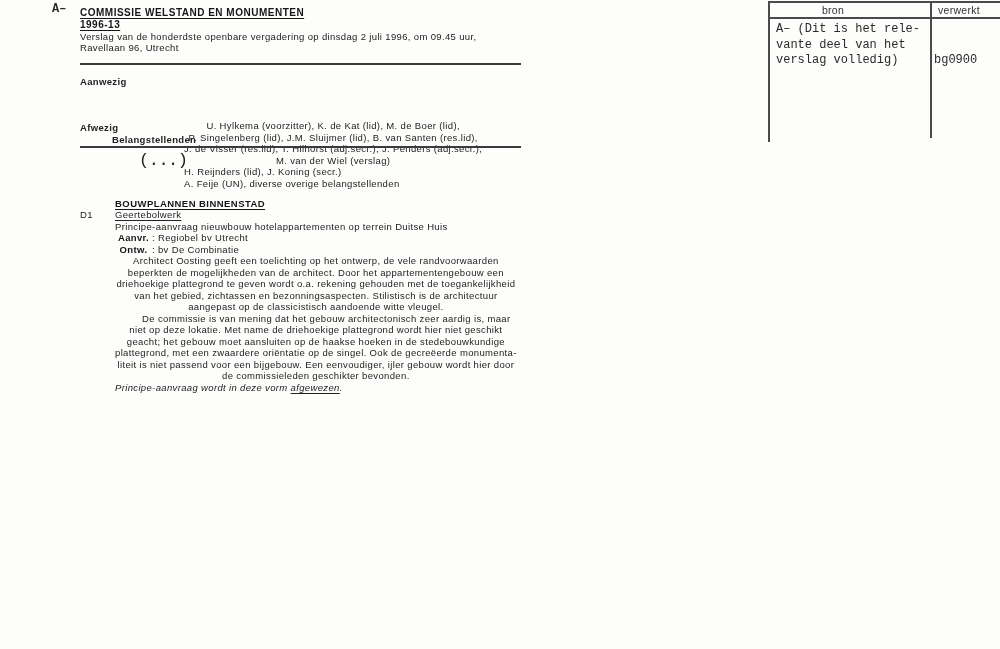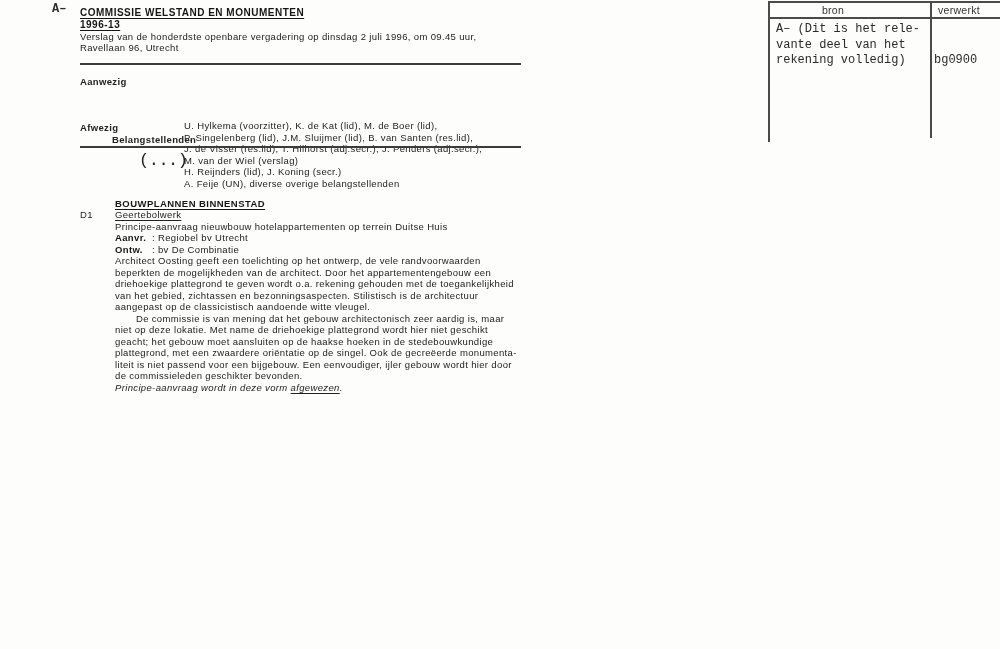--- a/index.html
+++ b/index.html
@@ -5,21 +5,21 @@
   html,body{margin:0;padding:0;background:#ffffff;}
   .page{
     position:relative;
     width:1000px;height:649px;
     background:#fdfdfc;
     overflow:hidden;
     font-family:"Liberation Sans",sans-serif;
     color:#1f1f1f;
   }
   .abs{position:absolute;}
-  .doc{font-size:9.5px;letter-spacing:.35px;line-height:11.55px;white-space:pre;color:#222;}
+  .doc{font-size:9.5px;letter-spacing:.35px;line-height:11.55px;white-space:pre;color:#222;text-align:center;}
   .b{font-weight:bold;color:#161616;}
   .u{text-decoration:underline;text-decoration-thickness:1.2px;text-underline-offset:2px;}
   .mono{font-family:"Liberation Mono","DejaVu Sans Mono",monospace;color:#2a2a2a;}
   .rule{position:absolute;height:2px;background:#3b3b3b;}
   .tline-h{position:absolute;height:2px;background:#4a4a4a;}
   .tline-v{position:absolute;width:2px;background:#4a4a4a;}
   .lbl{display:inline-block;width:37px;font-weight:bold;color:#161616;}
   .att-label{position:absolute;left:80px;font-weight:bold;}
   .att-val{position:absolute;left:184px;margin-top:44px;}
   .thead{font-size:10.5px;color:#333;letter-spacing:.3px;}
@@ -82,17 +82,17 @@
     <div class="tline-h" style="left:768px;top:1px;width:232px;"></div>
     <div class="tline-h" style="left:768px;top:17px;width:232px;"></div>
     <div class="tline-v" style="left:768px;top:1px;height:141px;"></div>
     <div class="tline-v" style="left:930px;top:1px;height:137px;"></div>
 
     <div class="abs thead" style="left:768px;top:4px;width:130px;text-align:center;">bron</div>
     <div class="abs thead" style="left:938px;top:4px;">verwerkt</div>
 
     <div class="abs mono" style="left:776px;top:22px;font-size:12px;line-height:15.5px;white-space:pre;">A– (Dit is het rele-
 vante deel van het
-rekening volledig)</div>
+verslag volledig)</div>
     <div class="abs mono" style="left:934px;top:53px;font-size:12px;">bg0900</div>
   </div>
 
 </div>
 
 </body></html>

